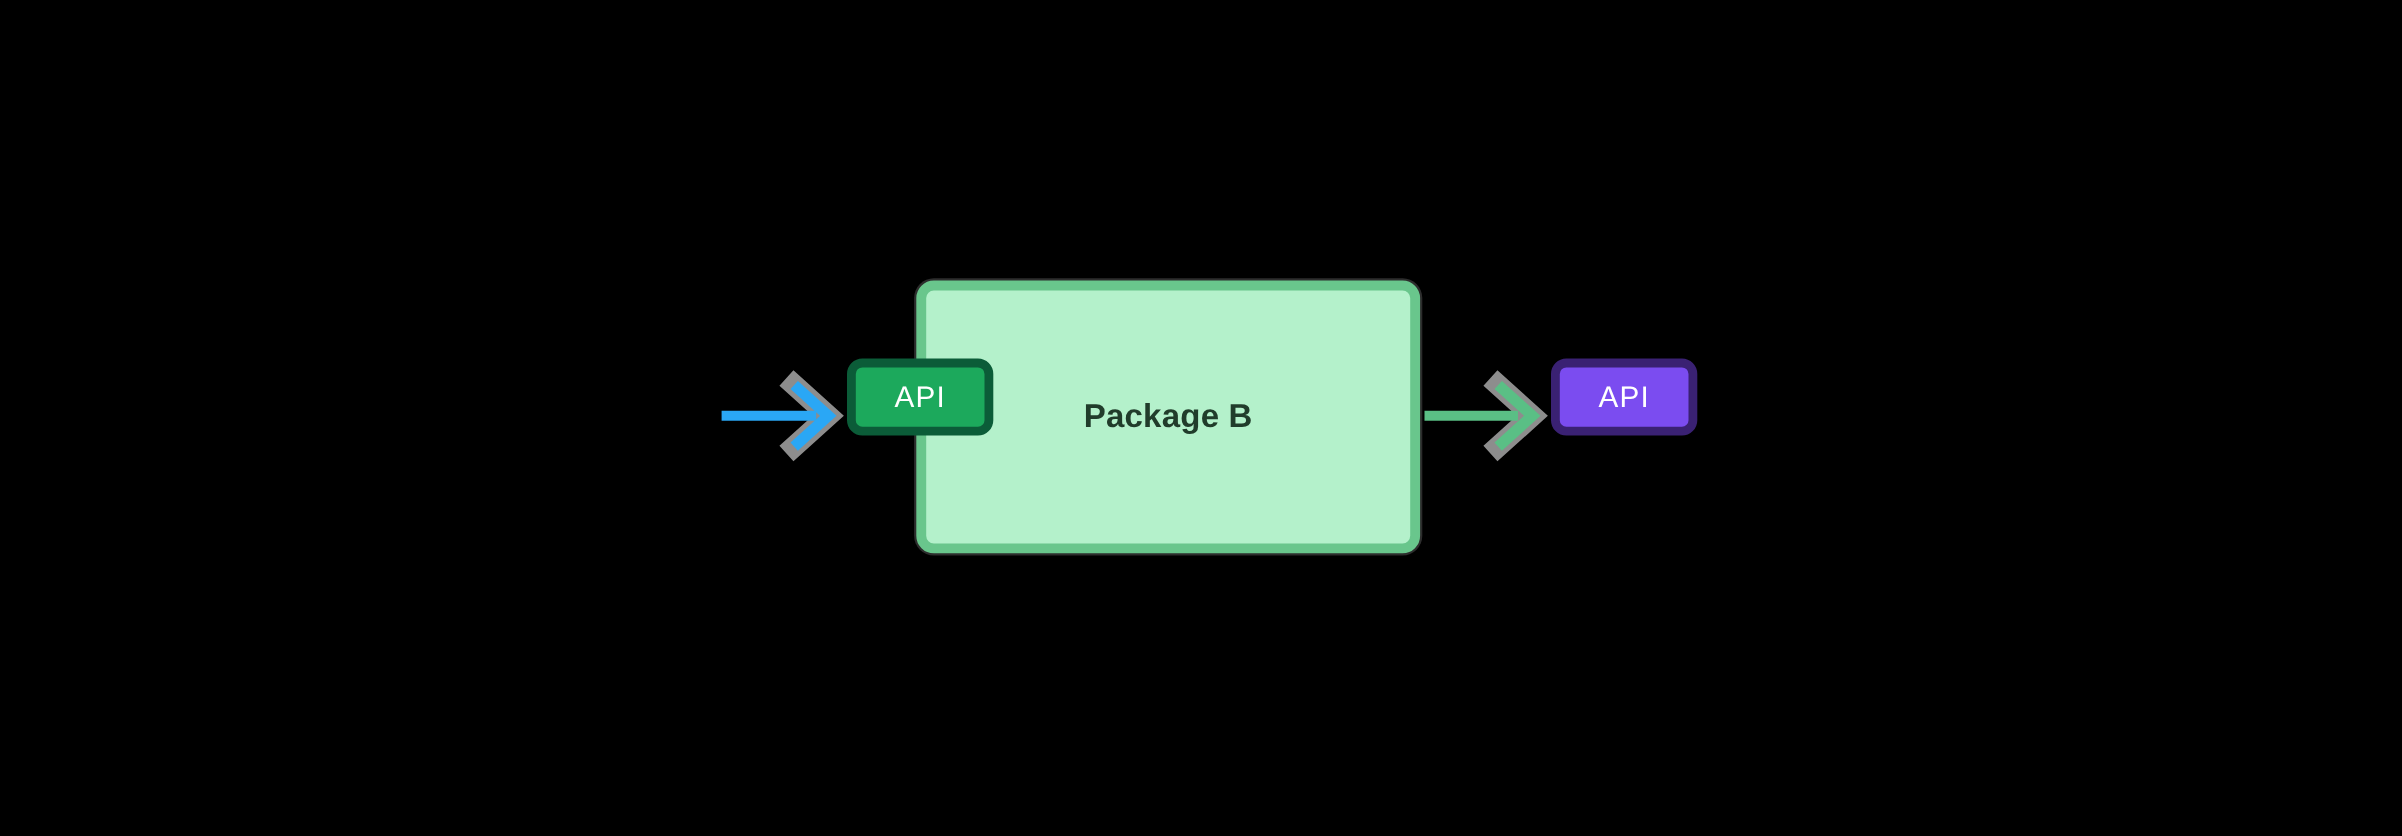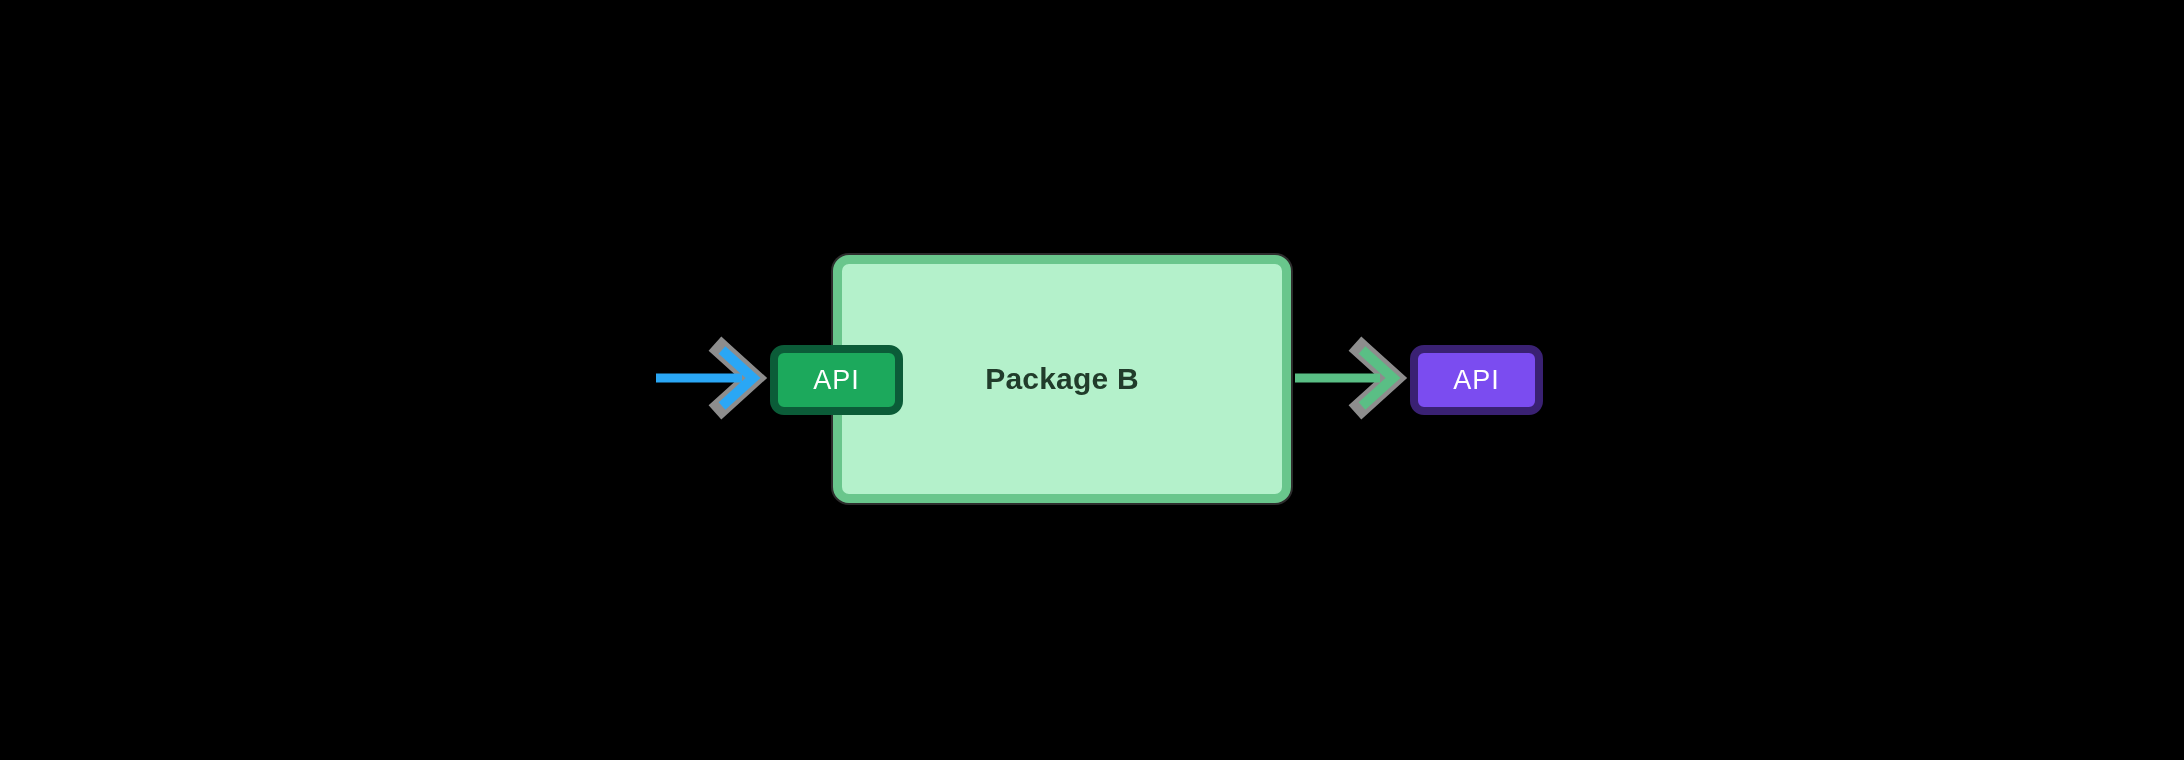--- a/index.html
+++ b/index.html
@@ -51,21 +51,21 @@
     border-color: var(--box-c-border);
     color: var(--box-c-text);
   }
   .pkg-label {
     font-size: 30px;
     font-weight: 700;
     letter-spacing: 0.2px;
   }
   .api-badge {
     position: absolute;
-    top: 345px;
+    top: 326px;
     width: 133px;
     height: 70px;
     box-sizing: border-box;
     border: 8px solid;
     border-radius: 14px;
     display: flex;
     align-items: center;
     justify-content: center;
     font-size: 27px;
     font-weight: 500;

